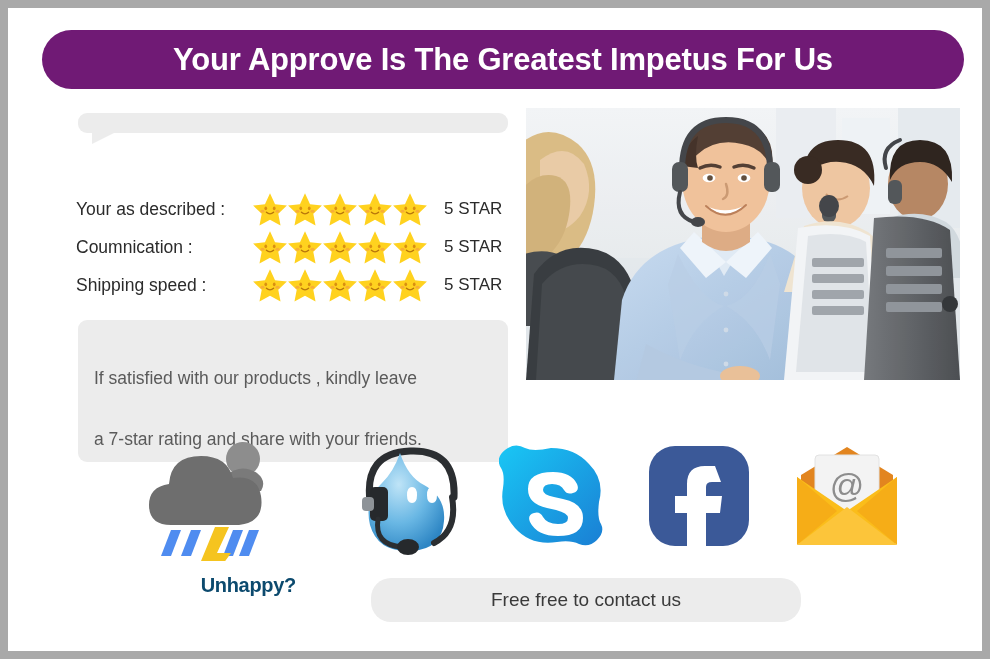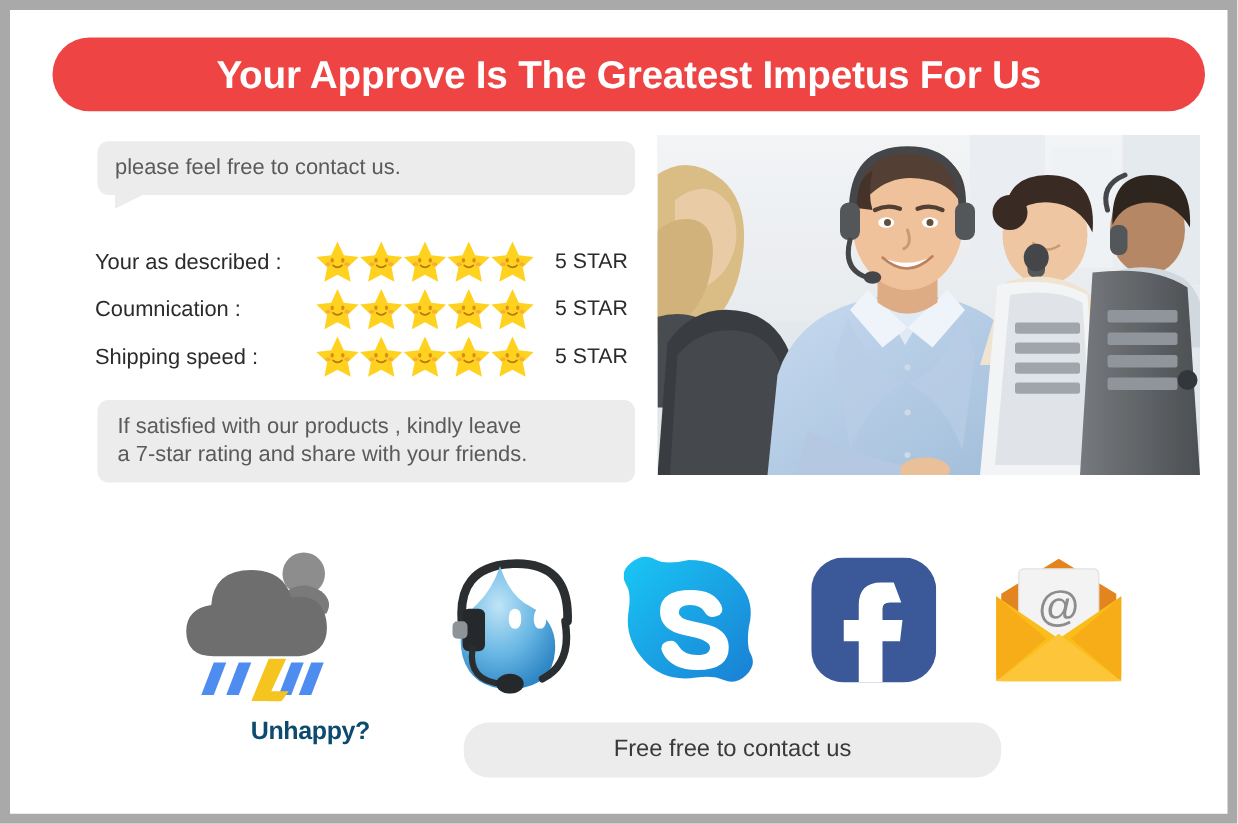--- a/index.html
+++ b/index.html
@@ -20,21 +20,21 @@
     overflow: hidden;
   }
 
   
   .banner {
     position: absolute;
     left: 34px;
     top: 22px;
     width: 922px;
     height: 59px;
-    background: #ef4444;
+    background: #701a75;
     border-radius: 30px;
     display: flex;
     align-items: center;
     justify-content: center;
   }
   .banner-title {
     color: #ffffff;
     font-size: 31px;
     font-weight: bold;
     letter-spacing: -0.2px;
@@ -119,20 +119,21 @@
     background: #ececec;
     border-radius: 9px;
     padding: 9px 14px 11px 16px;
     box-sizing: border-box;
   }
   .notebox-line {
     color: #5a5a5a;
     font-size: 17.5px;
     line-height: 23px;
     white-space: nowrap;
+    margin-top: 38px;
   }
 
   
   .photo {
     position: absolute;
     left: 518px;
     top: 100px;
     width: 434px;
     height: 272px;
     overflow: hidden;
@@ -193,21 +194,20 @@
 </head>
 <body>
 
 <div id="page">
 
   <div class="banner">
     <div class="banner-title">Your Approve Is The Greatest Impetus For Us</div>
   </div>
 
   <div class="bubble">
-    <div class="bubble-line">please feel free to contact us.</div>
     <div class="bubble-tail"></div>
   </div>
 
   <div class="ratings">
 
     <div class="rating-row">
       <div class="rating-label">Your as described :</div>
       <div class="stars">
         <svg class="star-ico" viewBox="0 0 40 40">
           <path d="M20 2.5 L25.6 14.6 L38.8 16.2 L29.2 25.3 L31.7 38.3 L20 32 L8.3 38.3 L10.8 25.3 L1.2 16.2 L14.4 14.6 Z" fill="#ffd21f"></path>

